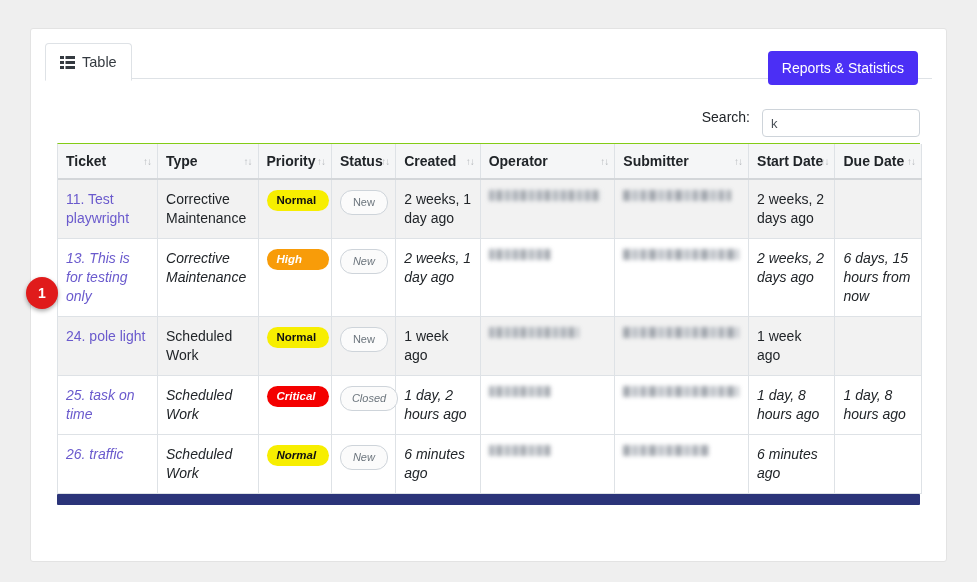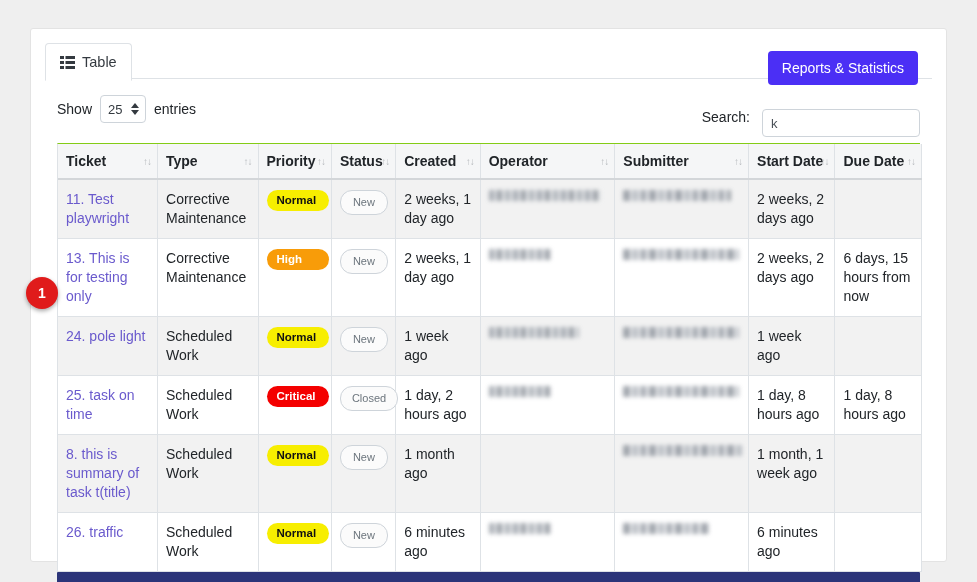--- a/index.html
+++ b/index.html
@@ -159,21 +159,21 @@
   }
   table.dt td {
     border-right: 1px solid #dee2e6;
     border-bottom: 1px solid #dee2e6;
     padding: 10px 8px;
     vertical-align: top;
     line-height: 19px;
     color: #212529;
   }
   tr.odd  td { background: #f2f2f2; margin-left: 24px; }
-  tr.even td { background: #ffffff; }
+  tr.even td { background: #ffffff; font-style: italic; }
 
   .tkt-link { color: #6a5acd; text-decoration: none; cursor: pointer; }
 
   
   .pill {
     display: inline-block;
     min-width: 62px;
     padding: 4px 10px;
     border-radius: 11px;
     font-size: 11.5px;
@@ -272,31 +272,20 @@
         </svg>
       </span>
       <span>Table</span>
     </div>
 
 
     <button class="reports-btn">Reports &amp; Statistics</button>
   </div>
 
   <div class="controls">
-    <div class="show-wrap">
-      <span>Show</span>
-      <div class="len-select">
-        <span>25</span>
-        <span class="spin">
-          <i class="up"></i>
-            <i class="down"></i>
-        </span>
-      </div>
-      <span>entries</span>
-    </div>
 
     <div class="search-wrap">
       <span>Search:</span>
       <input class="search-input" type="text" value="k" style="">
     </div>
   </div>
 
   <div class="tbl-scroll">
     <table class="dt">
       <colgroup>
@@ -404,33 +393,20 @@
             <td>1 day, 2 hours ago</td>
             <td>
               <span class="blur" style="width: 62px;"></span>
             </td>
             <td>
               <span class="blur b2" style="width: 116px;"></span>
             </td>
             <td>1 day, 8 hours ago</td>
             <td>1 day, 8 hours ago</td>
           </tr>
-          <tr class="odd">
-            <td><span class="tkt-link">8. this is summary of task t(title)</span></td>
-            <td>Scheduled Work</td>
-            <td><span class="pill pill-normal">Normal</span></td>
-            <td><span class="spill">New</span></td>
-            <td>1 month ago</td>
-            <td></td>
-            <td>
-              <span class="blur b2" style="width: 120px;"></span>
-            </td>
-            <td>1 month, 1 week ago</td>
-            <td></td>
-          </tr>
           <tr class="even">
             <td><span class="tkt-link">26. traffic</span></td>
             <td>Scheduled Work</td>
             <td><span class="pill pill-normal">Normal</span></td>
             <td><span class="spill">New</span></td>
             <td>6 minutes ago</td>
             <td>
               <span class="blur" style="width: 62px;"></span>
             </td>
             <td>

